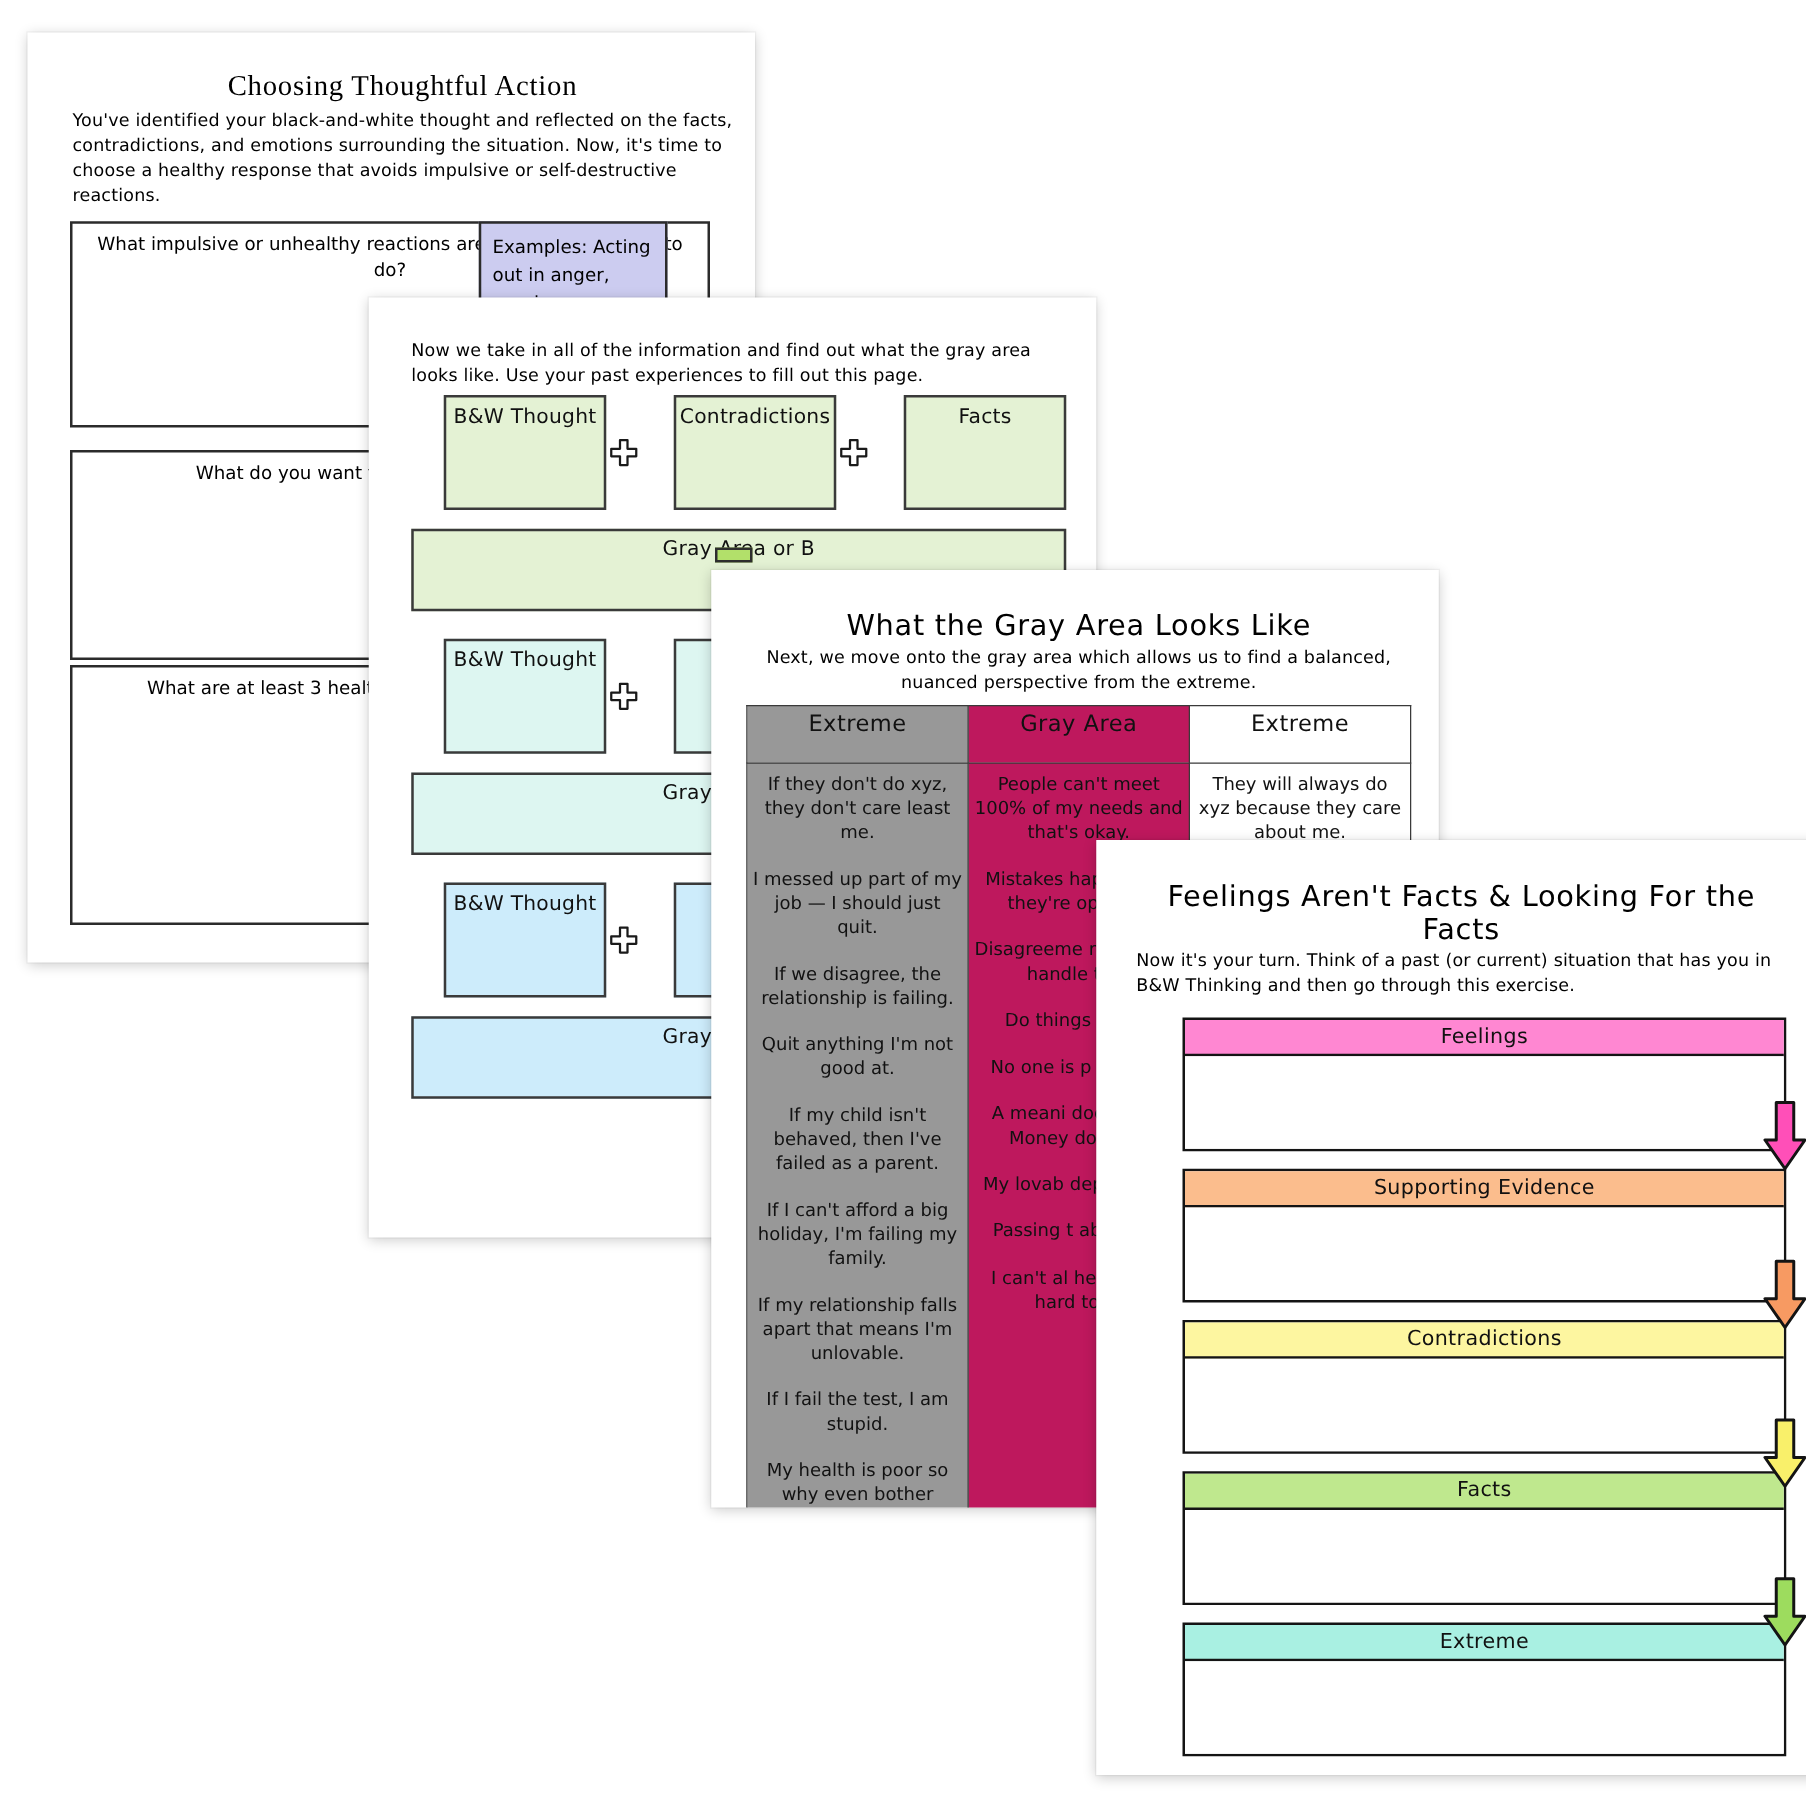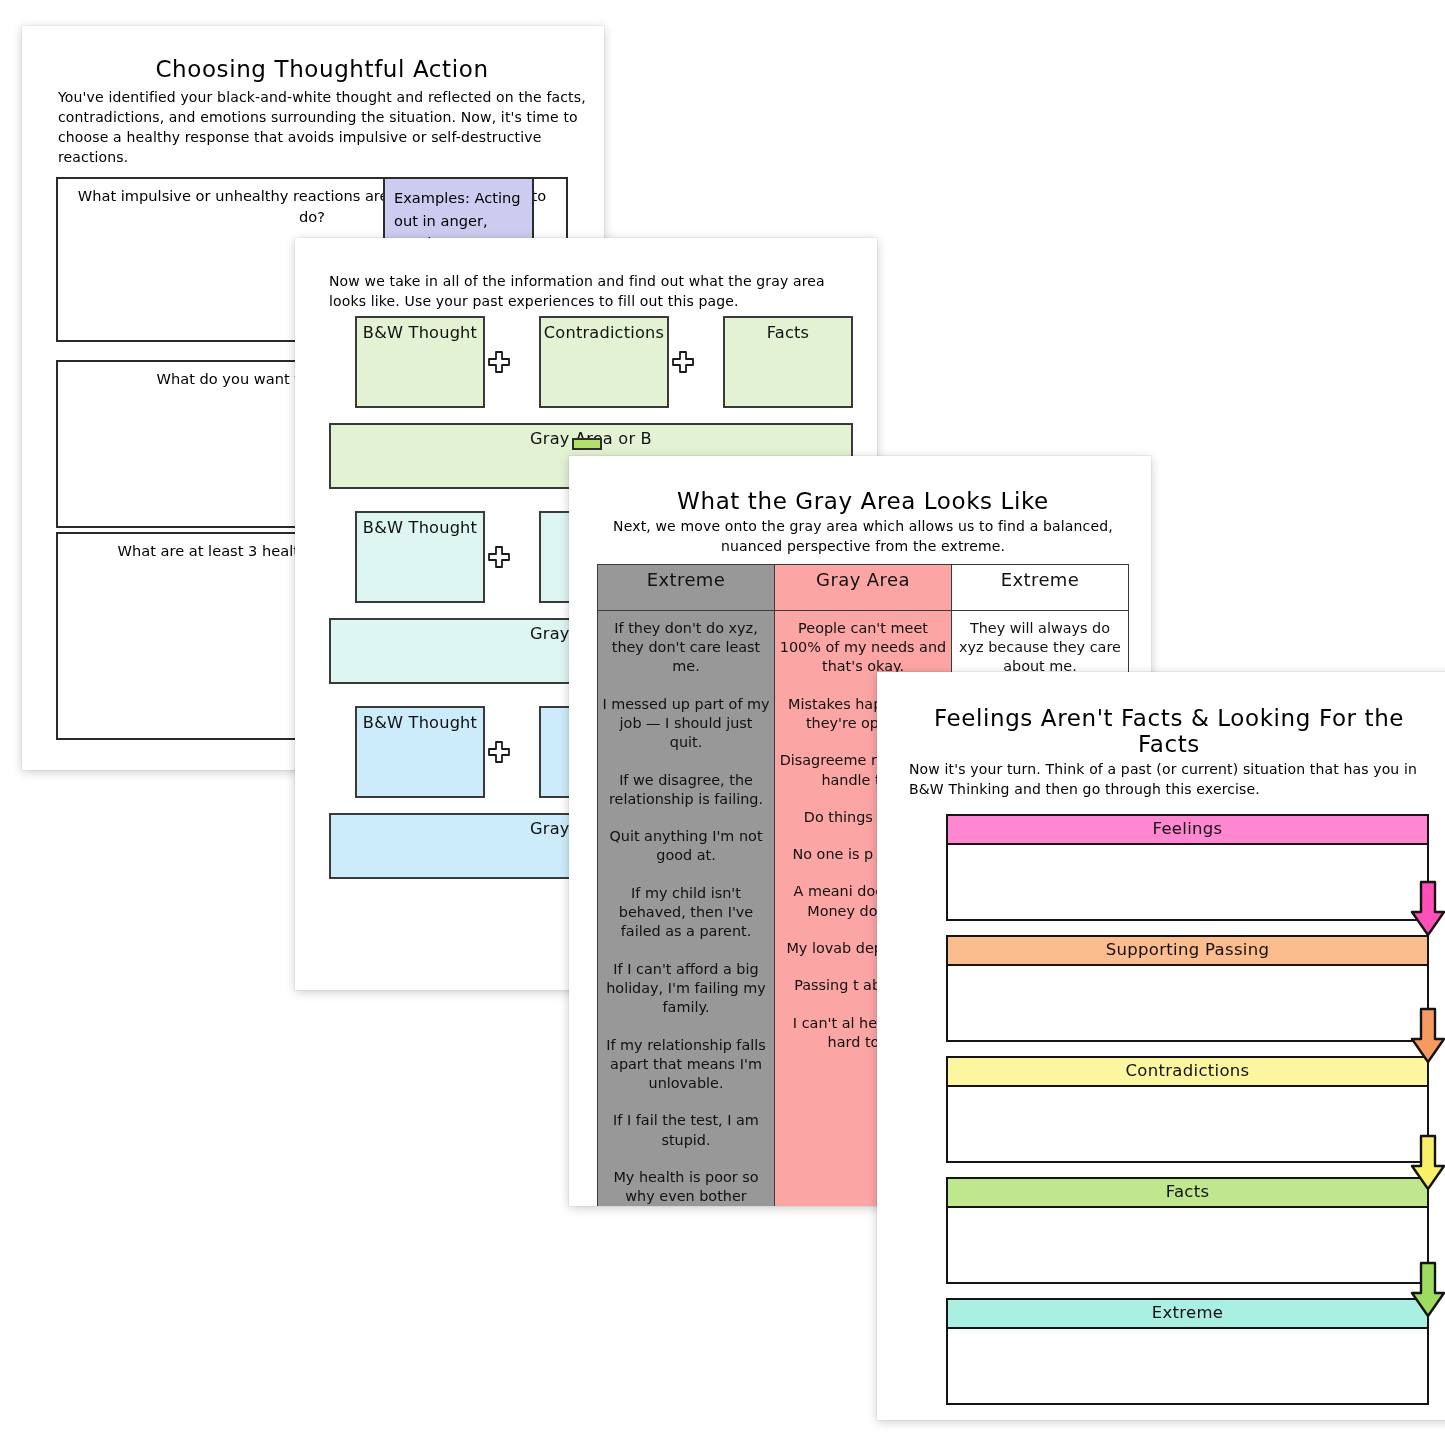--- a/index.html
+++ b/index.html
@@ -40,21 +40,21 @@
     font-size:14px;
     line-height:1.42;
     color:#000;
     margin:0;
     letter-spacing:0.15px;
   }
   .intro.center{text-align:center;}
 
   
   #card1 .pad{padding:30px 16px 0 34px;}
-  #card1 .title{margin-bottom:6px;}
+  #card1 .title{margin-bottom:6px;font-family:Liberation Serif, serif;}
   #card1 .intro{margin-left:2px;}
   .q-box{
     position:absolute;
     border:2.2px solid #2b2b2b;
     background:#fff;
     box-sizing:border-box;
   }
   .q-text{
     display:block;
     text-align:center;
@@ -144,21 +144,21 @@
   }
   .gtable th{
     font-weight:400;
     font-size:18px;
     text-align:center;
     padding:4px 2px 20px 2px;
     letter-spacing:0.4px;
     color:#111;
   }
   .col-ext{background:#989898;}
-  .col-gray{background:#fca5a5;}
+  .col-gray{background:#be185d;}
   .col-ext2{background:#ffffff;}
   .cellstack{padding:8px 4px 10px 4px;}
   .cellstack p{
     margin:0 0 18px 0;
     text-align:center;
     font-size:14.4px;
     line-height:1.34;
     color:#111;
   }
   .cellstack p:last-child{margin-bottom:2px;}
@@ -376,21 +376,21 @@
           <div class="head h-pink">Feelings</div>
           <div class="body"></div>
         </div>
         <div class="flow-arrow" style="top:208px; right:12px;">
           <svg width="38" height="58" viewBox="0 0 38 58">
             <path d="M12 2 h14 v30 h9 L19 55 L3 32 h9 z" fill="#ff4fb8" stroke="#141414" stroke-width="2.4" stroke-linejoin="round"></path>
           </svg>
         </div>
 
         <div class="flowsec">
-          <div class="head h-orange">Supporting Passing</div>
+          <div class="head h-orange">Supporting Evidence</div>
           <div class="body"></div>
         </div>
         <div class="flow-arrow" style="top:335px; right:12px;">
           <svg width="38" height="58" viewBox="0 0 38 58">
             <path d="M12 2 h14 v30 h9 L19 55 L3 32 h9 z" fill="#f79a62" stroke="#141414" stroke-width="2.4" stroke-linejoin="round"></path>
           </svg>
         </div>
 
         <div class="flowsec">
           <div class="head h-yellow">Contradictions</div>

